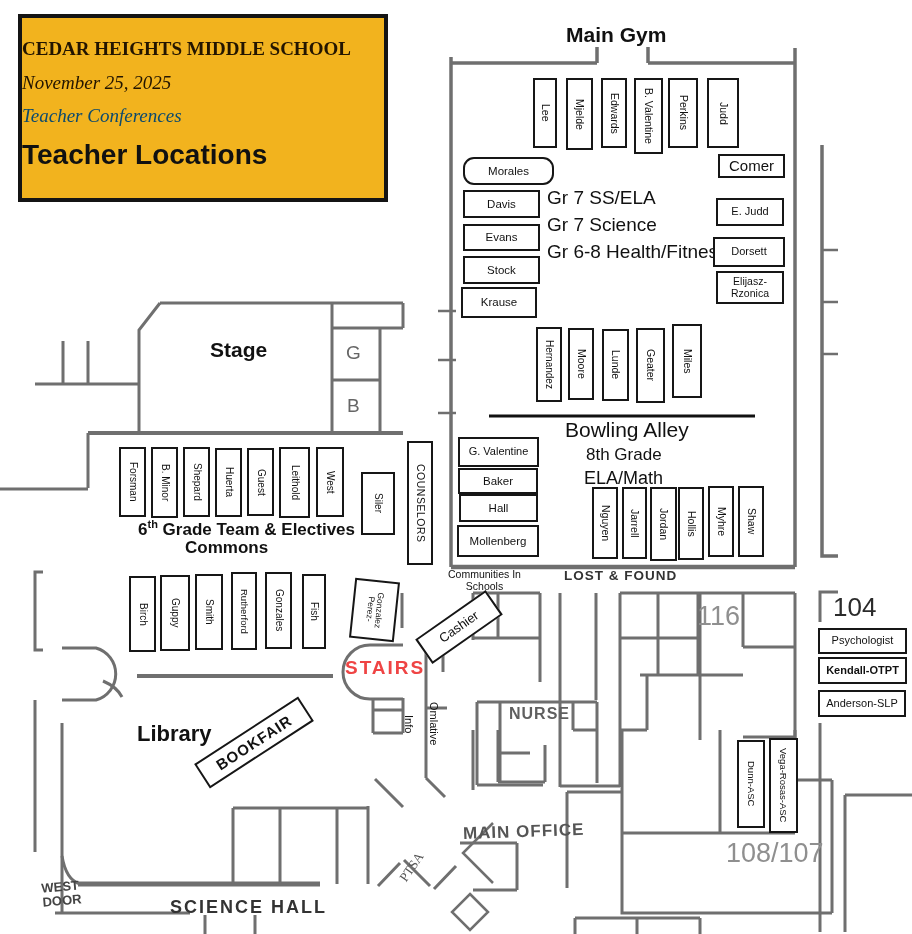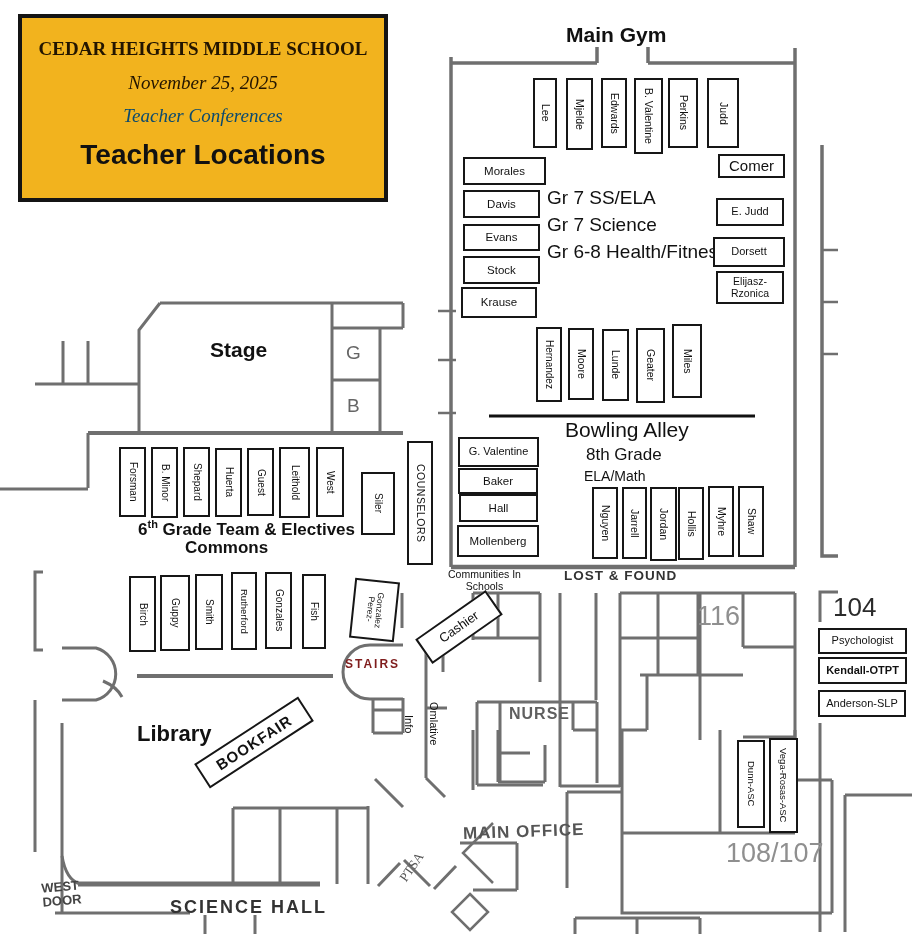--- a/index.html
+++ b/index.html
@@ -5,21 +5,21 @@
   html,body{margin:0;padding:0;background:#fff;}
   #page{position:relative;width:912px;height:934px;background:#ffffff;overflow:hidden;
         font-family:"Liberation Sans",sans-serif;}
   svg{position:absolute;left:0;top:0;}
   .b{position:absolute;background:#fff;border:2px solid #161616;display:flex;align-items:center;
      justify-content:center;text-align:center;color:#111;box-sizing:border-box;line-height:1.05;}
   .v{writing-mode:vertical-rl;}
   .t{position:absolute;color:#111;white-space:nowrap;line-height:1.1;}
   .gray{color:#8f8f8f;}
   #hdr{position:absolute;left:18px;top:14px;width:370px;height:188px;background:#F2B31E;
-       border:4px solid #141414;box-sizing:border-box;text-align:center;}
+       border:4px solid #141414;box-sizing:border-box;}
   #hdr .l1{font-family:"Liberation Serif",serif;font-weight:bold;font-size:19px;margin-top:20px;color:#231500;}
   #hdr .l2{font-family:"Liberation Serif",serif;font-style:italic;font-size:19px;margin-top:12px;color:#231500;}
   #hdr .l3{font-family:"Liberation Serif",serif;font-style:italic;font-size:19px;margin-top:11px;color:#0c4a6e;}
   #hdr .l4{font-weight:bold;font-size:28px;margin-top:12px;color:#111;}
 </style>
 </head>
 <body>
 
 <div id="page">
 
@@ -96,21 +96,21 @@
 
   <div class="t" style="left:566px;top:23px;font-size:21px;font-weight:bold;">Main Gym</div>
 
   <div class="b v" style="left:533px;top:78px;width:24px;height:70px;font-size:10.5px;">Lee</div>
   <div class="b v" style="left:566px;top:78px;width:27px;height:72px;font-size:10.5px;">Mjelde</div>
   <div class="b v" style="left:601px;top:78px;width:26px;height:70px;font-size:10.5px;">Edwards</div>
   <div class="b v" style="left:634px;top:78px;width:29px;height:76px;font-size:10.5px;">B. Valentine</div>
   <div class="b v" style="left:668px;top:78px;width:30px;height:70px;font-size:10.5px;">Perkins</div>
   <div class="b v" style="left:707px;top:78px;width:32px;height:70px;font-size:10.5px;">Judd</div>
 
-  <div class="b" style="left:463px;top:157px;width:83px;height:28px;font-size:11.5px;">Morales</div>
+  <div class="b" style="left:463px;top:157px;width:91px;height:28px;font-size:11.5px;border-radius:11px;">Morales</div>
   <div class="b" style="left:463px;top:190px;width:77px;height:28px;font-size:11.5px;">Davis</div>
   <div class="b" style="left:463px;top:224px;width:77px;height:27px;font-size:11.5px;">Evans</div>
   <div class="b" style="left:463px;top:256px;width:77px;height:28px;font-size:11.5px;">Stock</div>
   <div class="b" style="left:461px;top:287px;width:76px;height:31px;font-size:11.5px;border-width:2.5px;">Krause</div>
 
   <div class="t" style="left:547px;top:188px;font-size:19px;">Gr 7 SS/ELA</div>
   <div class="t" style="left:547px;top:215px;font-size:19px;">Gr 7 Science</div>
   <div class="t" style="left:547px;top:242px;font-size:19px;">Gr 6-8 Health/Fitness</div>
 
   <div class="b" style="left:718px;top:154px;width:67px;height:24px;font-size:15px;">Comer</div>
@@ -119,21 +119,21 @@
   <div class="b" style="left:716px;top:271px;width:68px;height:33px;font-size:10.5px;white-space:normal;padding:1px;">Elijasz-Rzonica</div>
 
   <div class="b v" style="left:536px;top:327px;width:26px;height:75px;font-size:10px;">Hernandez</div>
   <div class="b v" style="left:568px;top:328px;width:26px;height:72px;font-size:10.5px;">Moore</div>
   <div class="b v" style="left:602px;top:329px;width:27px;height:72px;font-size:10.5px;">Lunde</div>
   <div class="b v" style="left:636px;top:328px;width:29px;height:75px;font-size:10.5px;">Geater</div>
   <div class="b v" style="left:672px;top:324px;width:30px;height:74px;font-size:10.5px;">Miles</div>
 
   <div class="t" style="left:565px;top:418px;font-size:21px;">Bowling Alley</div>
   <div class="t" style="left:586px;top:446px;font-size:17px;">8th Grade</div>
-  <div class="t" style="left:584px;top:469px;font-size:14px;text-align:right;">ELA/Math</div>
+  <div class="t" style="left:584px;top:469px;font-size:18px;text-align:right;">ELA/Math</div>
 
   <div class="b" style="left:458px;top:437px;width:81px;height:30px;font-size:11px;">G. Valentine</div>
   <div class="b" style="left:458px;top:468px;width:80px;height:26px;font-size:11.5px;">Baker</div>
   <div class="b" style="left:459px;top:494px;width:79px;height:28px;font-size:11.5px;">Hall</div>
   <div class="b" style="left:457px;top:525px;width:82px;height:32px;font-size:11.5px;">Mollenberg</div>
 
   <div class="b v" style="left:592px;top:487px;width:26px;height:72px;font-size:10.5px;">Nguyen</div>
   <div class="b v" style="left:622px;top:487px;width:25px;height:72px;font-size:10.5px;">Jarrell</div>
   <div class="b v" style="left:650px;top:487px;width:27px;height:74px;font-size:10.5px;">Jordan</div>
   <div class="b v" style="left:678px;top:487px;width:26px;height:73px;font-size:10.5px;">Hollis</div>
@@ -162,21 +162,21 @@
   <div class="b v" style="left:195px;top:574px;width:28px;height:76px;font-size:10px;">Smith</div>
   <div class="b v" style="left:231px;top:572px;width:26px;height:78px;font-size:9.5px;border-width:2.5px;">Rutherford</div>
   <div class="b v" style="left:265px;top:572px;width:27px;height:77px;font-size:10px;border-width:2.5px;">Gonzales</div>
   <div class="b v" style="left:302px;top:574px;width:24px;height:75px;font-size:10px;">Fish</div>
 
   <div class="b" style="left:352px;top:580px;width:45px;height:60px;transform:rotate(6deg);font-size:8.5px;">
     <span class="v">Perez-</span>
     <span class="v">Gonzalez</span>
   </div>
 
-  <div class="t" style="left:345px;top:658px;font-size:12px;font-weight:bold;color:#7f1d1d;letter-spacing:2px;">STAIRS</div>
+  <div class="t" style="left:345px;top:658px;font-size:19px;font-weight:bold;color:#ef4444;letter-spacing:2px;">STAIRS</div>
 
   <div class="t" style="left:126px;top:722px;font-size:22px;font-weight:bold;margin-left:11px;">Library</div>
   <div class="b" style="left:192px;top:728px;width:124px;height:29px;transform:rotate(-33deg);border-width:2.5px;font-size:15px;font-weight:bold;letter-spacing:1px;">BOOKFAIR</div>
 
   <div class="b" style="left:416px;top:612px;width:86px;height:30px;transform:rotate(-35deg);border-width:2.5px;font-size:13px;">Cashier</div>
   <div class="t" style="left:437px;top:568px;width:95px;text-align:center;font-size:10.5px;white-space:normal;line-height:1.15;"><span>Communities In</span><br><span>Schools</span></div>
   <div class="t" style="left:564px;top:569px;font-size:13.5px;font-weight:bold;letter-spacing:1px;color:#333;">LOST &amp; FOUND</div>
   <div class="t v" style="left:403px;top:715px;font-size:11px;">Info</div>
   <div class="t v" style="left:428px;top:702px;font-size:11px;">Omlative</div>
   <div class="t" style="left:509px;top:705px;font-size:16px;font-weight:bold;color:#5f5f5f;letter-spacing:1px;">NURSE</div>

